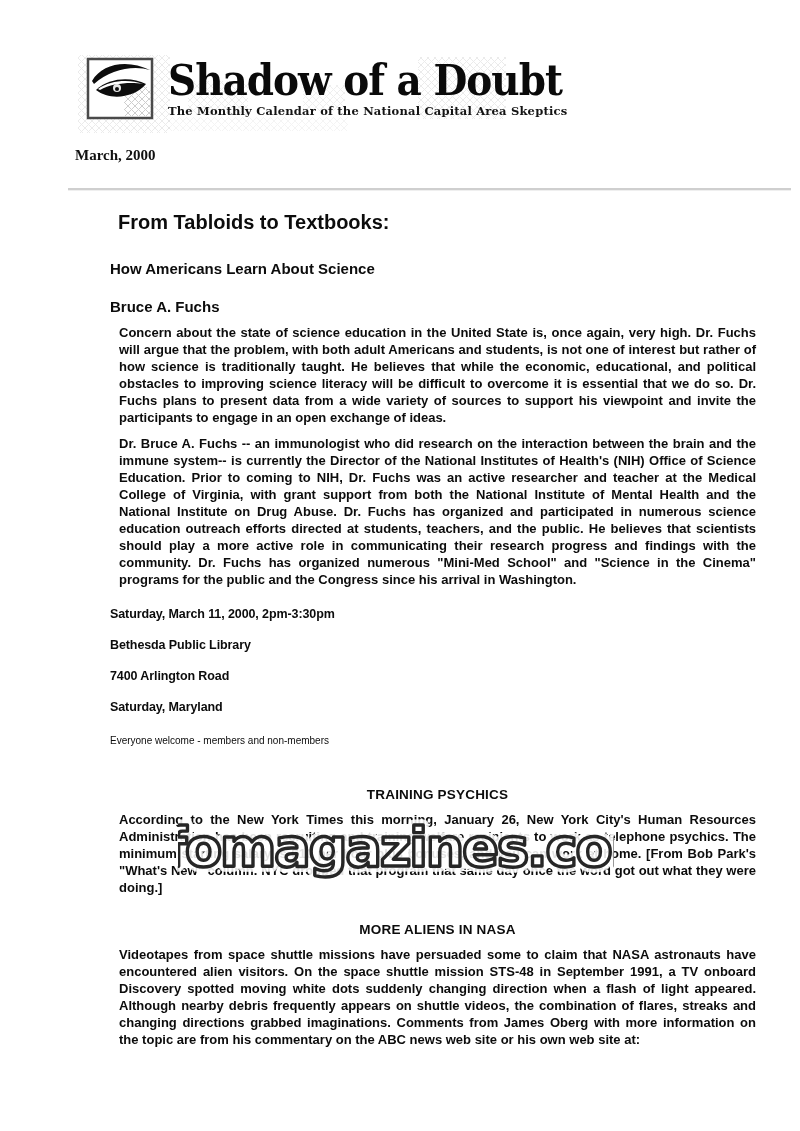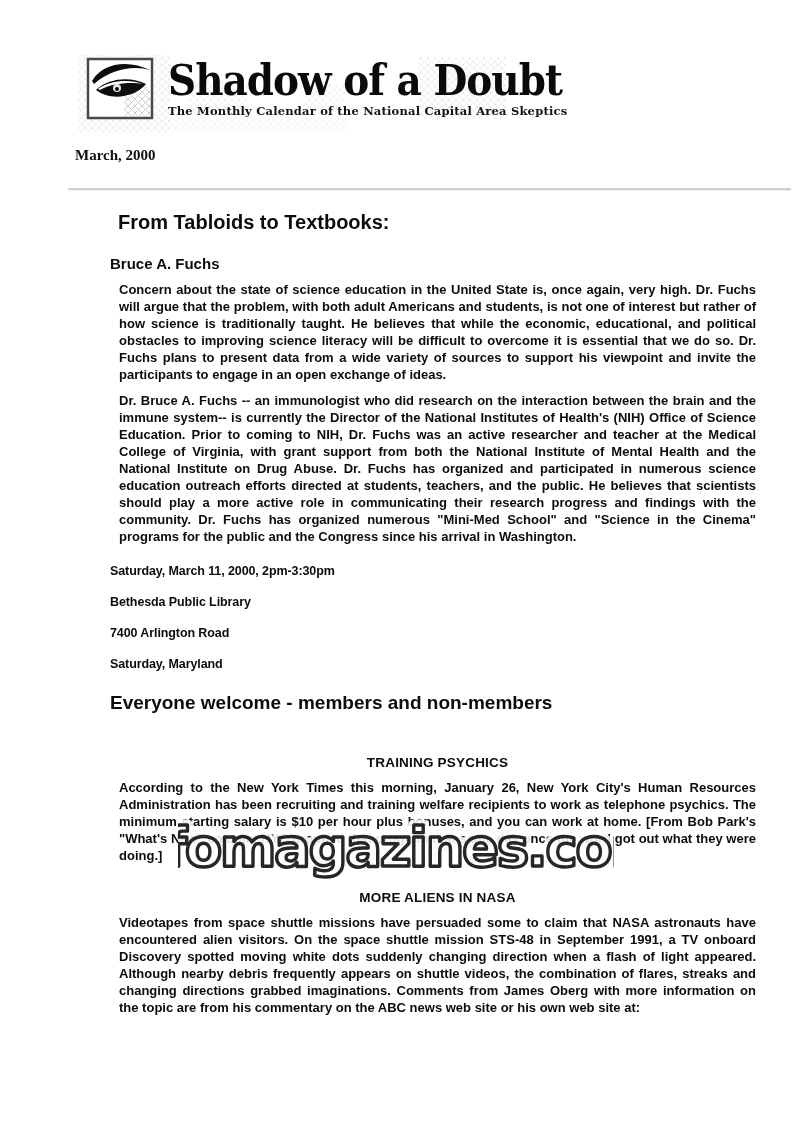--- a/index.html
+++ b/index.html
@@ -56,21 +56,21 @@
     margin:9px;font-size:13px;line-height:17px;font-weight:bold;
     text-align:justify;color:#0c0c0c;
   }
   .p1{margin-top:28px;}
   .p2{margin-top:17px;}
   .event-block{margin-top:19px;}
   .event-block p{
     margin:0 0 16px 0;font-size:12.5px;line-height:15px;
     font-weight:bold;letter-spacing:-.1px;
   }
-  .welcome{margin:20px 0 7px 0;font-size:19px;font-weight:bold;}
+  .welcome{margin:20px 0 7px 0;font-size:10px;font-weight:normal;}
   .contact{margin:16px 0 0 0;font-size:13.5px;font-weight:bold;}
   .section-heading{
     margin:41px 0 0 0;text-align:center;
     font-size:13.5px;font-weight:bold;letter-spacing:.2px;
   }
   .section-heading.second{margin-top:26px;}
   .section-body{margin-top:12px;}
   
   .watermark{
     position:absolute;left:178px;top:810px;width:436px;height:82px;
@@ -121,20 +121,21 @@
   </header>
 
   <h2 class="issue-date">March, 2000</h2>
 
   <hr class="rule">
 
   <main class="content">
 
     <h1 class="article-title">From Tabloids to Textbooks:</h1>
 
+    <h3 class="article-subtitle">How Americans Learn About Science</h3>
 
     <h3 class="article-author">Bruce A. Fuchs</h3>
 
     <p class="body p1">Concern about the state of science education in the United State is, once again, very high. Dr. Fuchs will argue that the problem, with both adult Americans and students, is not one of interest but rather of how science is traditionally taught. He believes that while the economic, educational, and political obstacles to improving science literacy will be difficult to overcome it is essential that we do so. Dr. Fuchs plans to present data from a wide variety of sources to support his viewpoint and invite the participants to engage in an open exchange of ideas.</p>
 
     <p class="body p2">Dr. Bruce A. Fuchs -- an immunologist who did research on the interaction between the brain and the immune system-- is currently the Director of the National Institutes of Health's (NIH) Office of Science Education. Prior to coming to NIH, Dr. Fuchs was an active researcher and teacher at the Medical College of Virginia, with grant support from both the National Institute of Mental Health and the National Institute on Drug Abuse. Dr. Fuchs has organized and participated in numerous science education outreach efforts directed at students, teachers, and the public. He believes that scientists should play a more active role in communicating their research progress and findings with the community. Dr. Fuchs has organized numerous "Mini-Med School" and "Science in the Cinema" programs for the public and the Congress since his arrival in Washington.</p>
 
     <div class="event-block">
       <p>Saturday, March 11, 2000, 2pm-3:30pm</p>
       <p>Bethesda Public Library</p>

